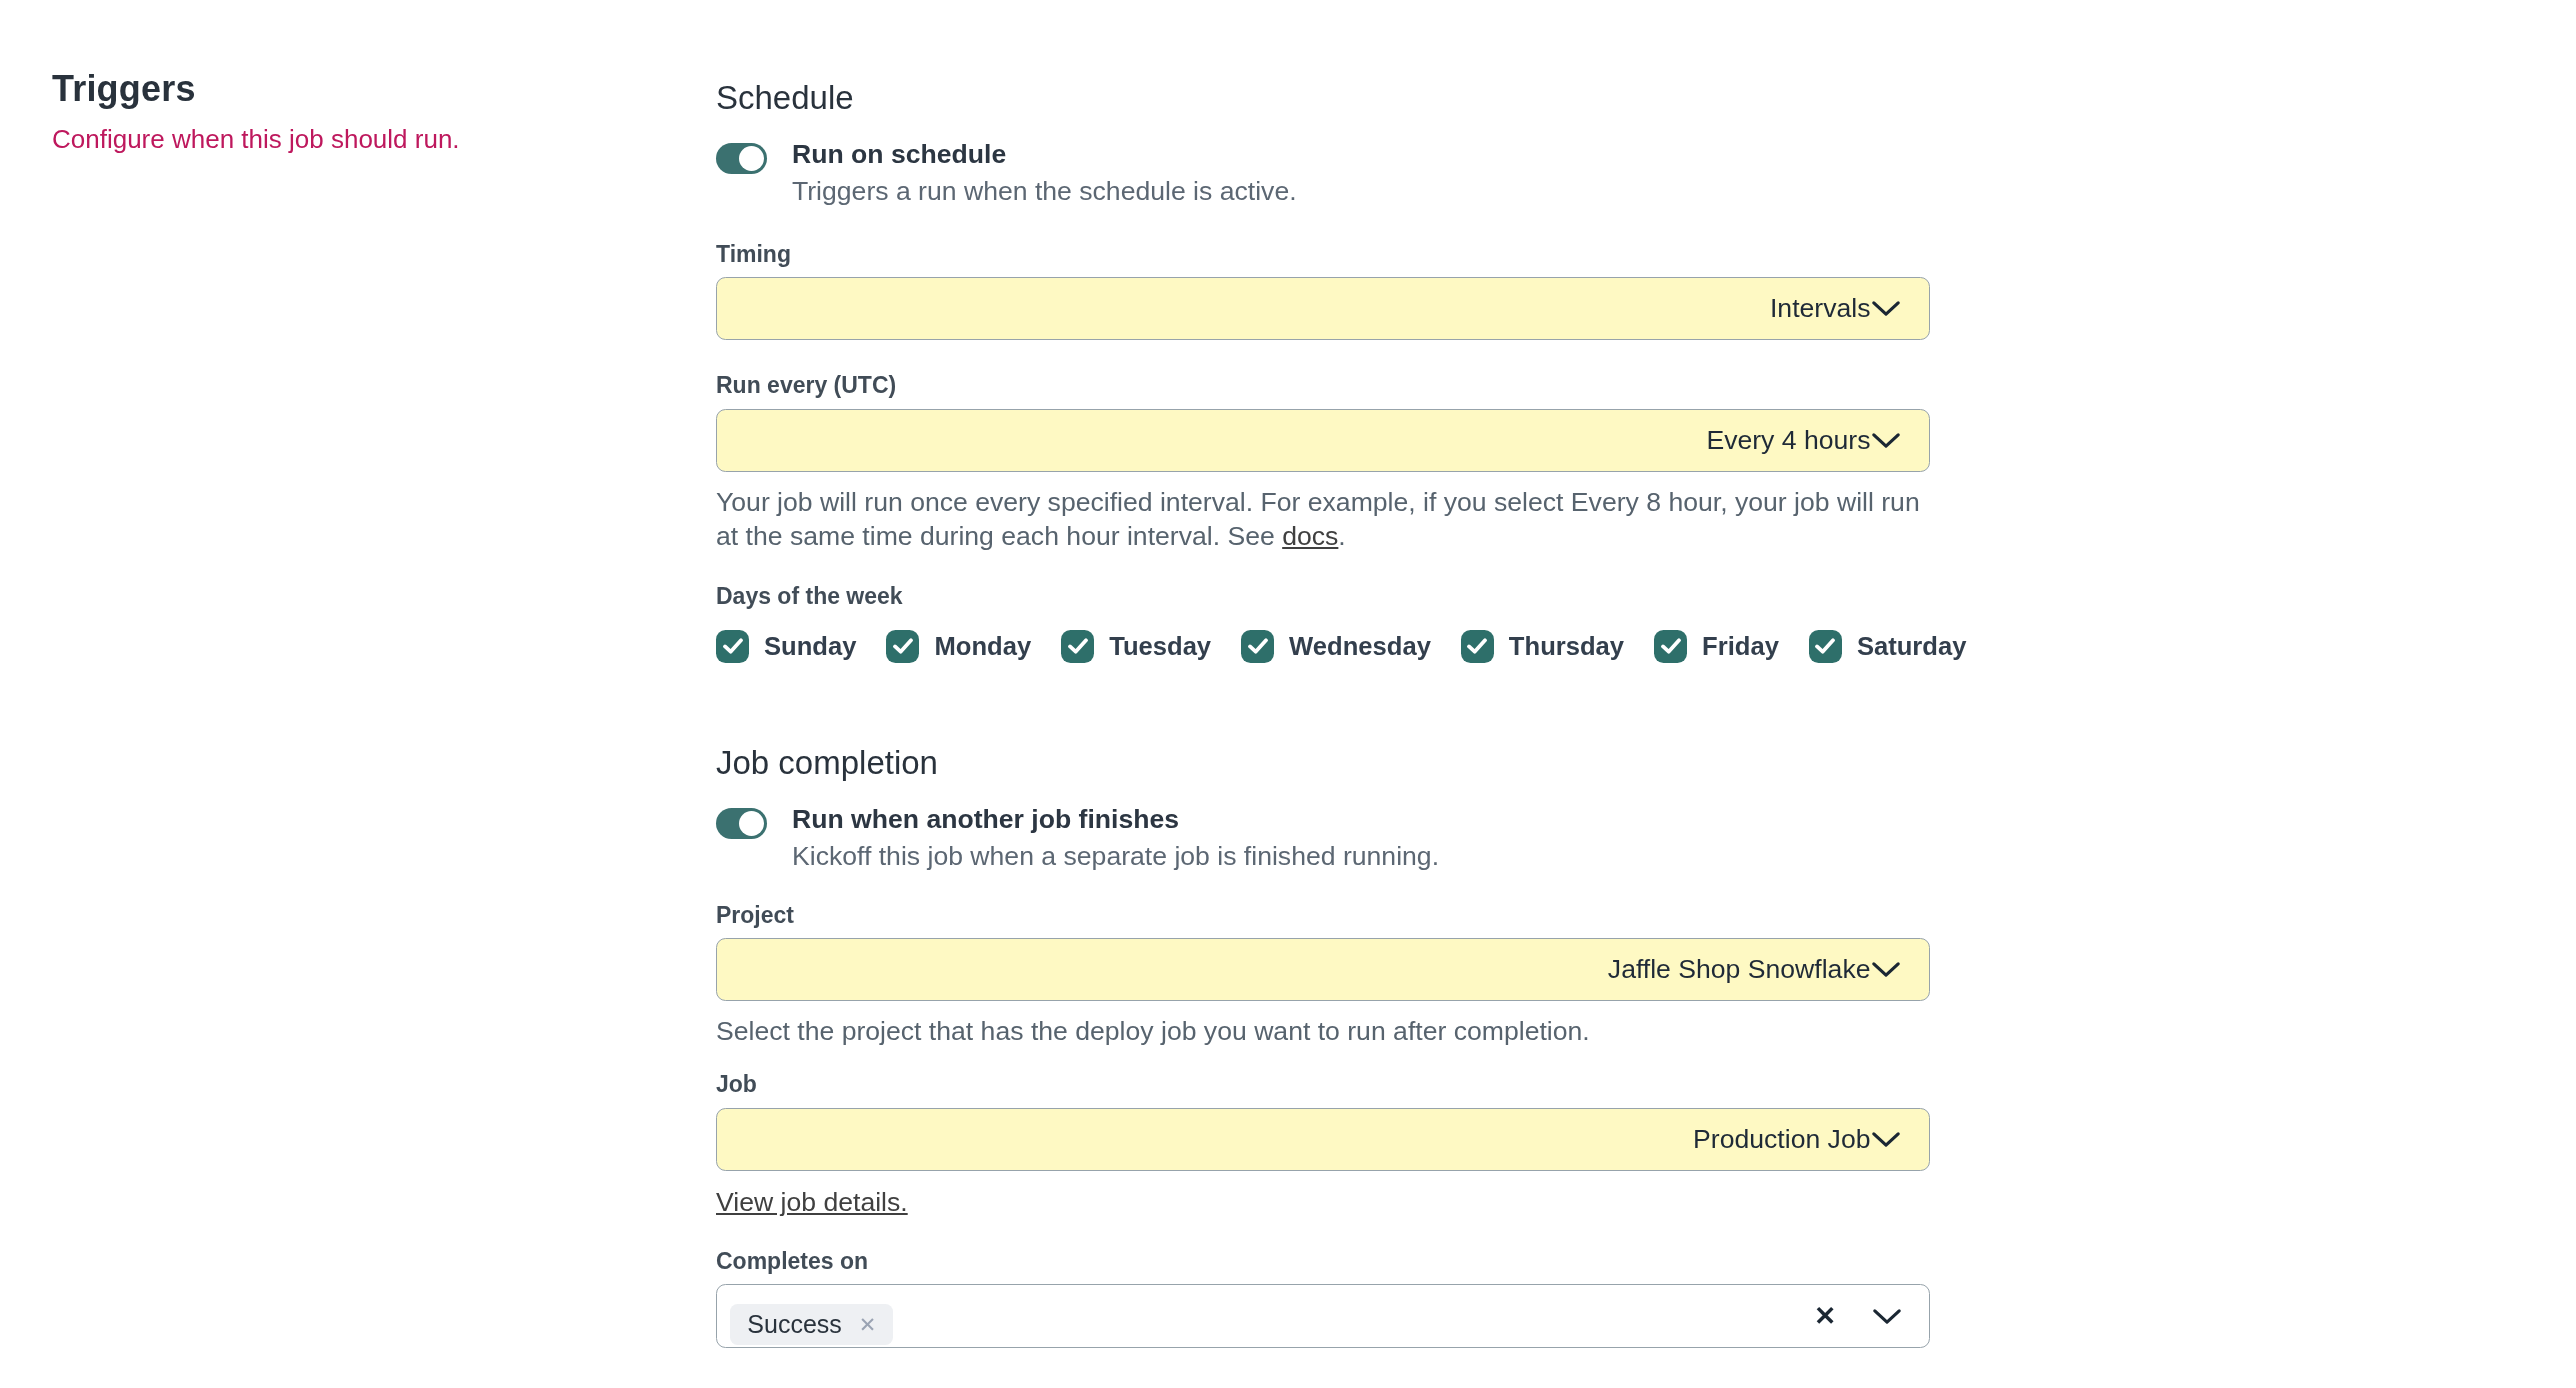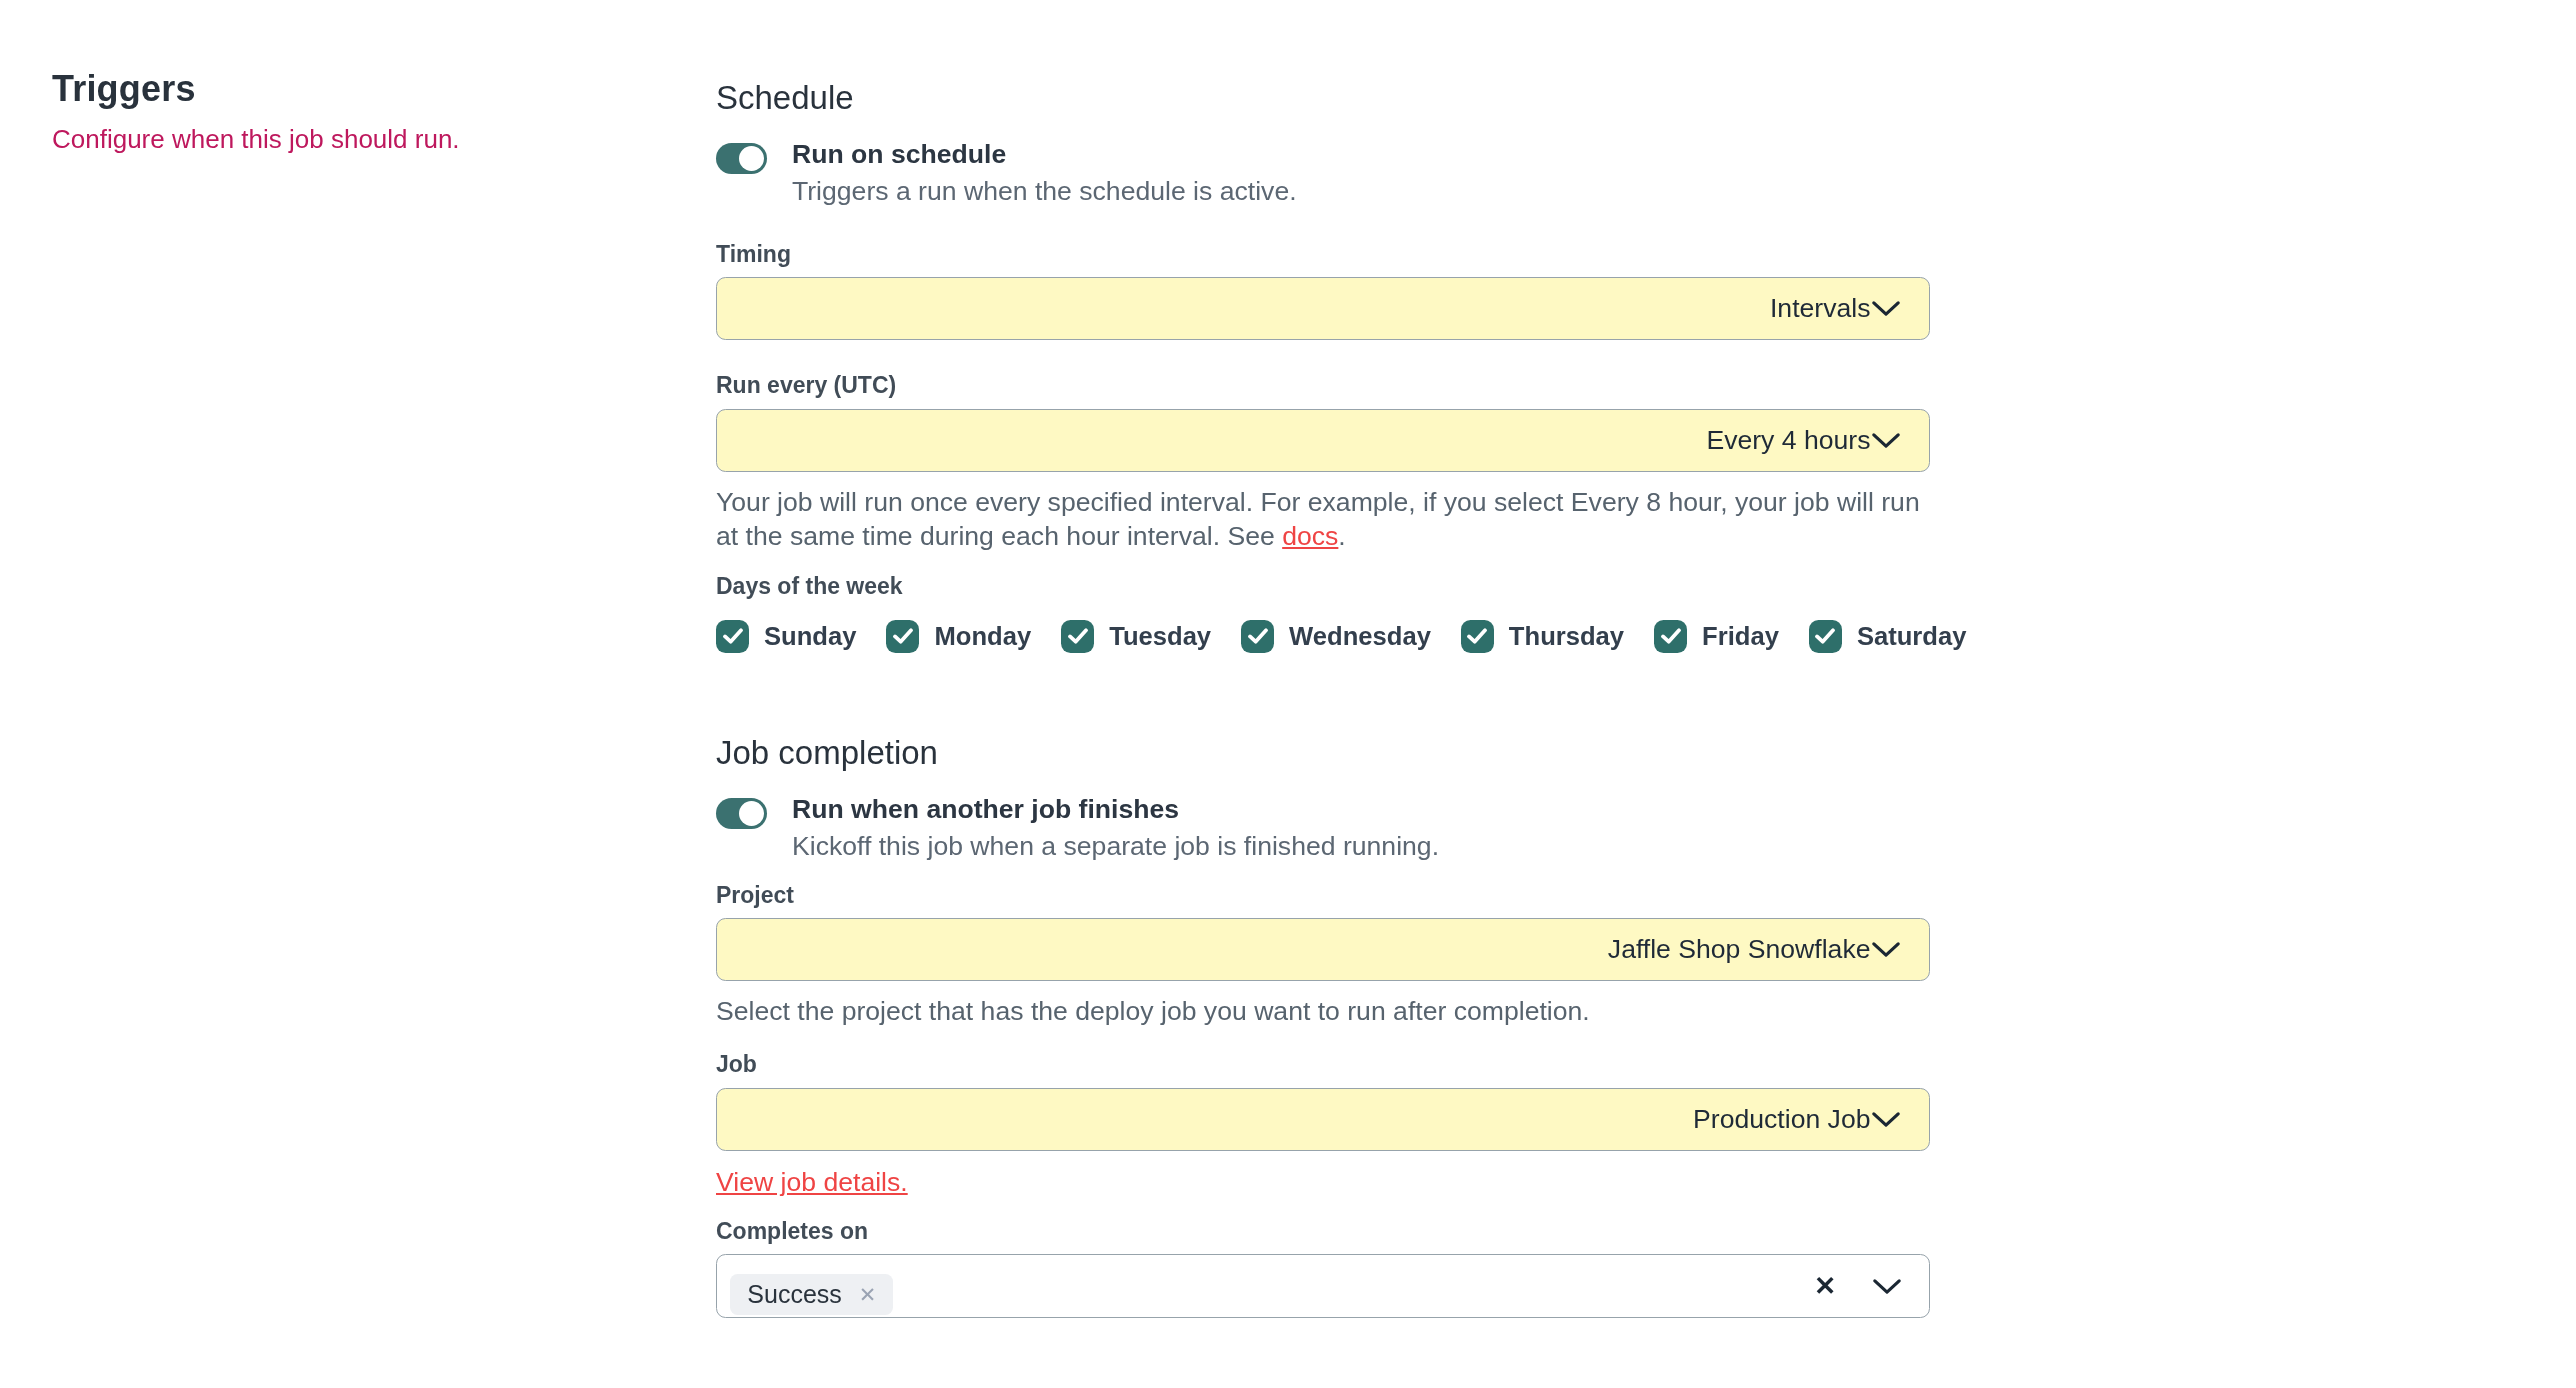--- a/index.html
+++ b/index.html
@@ -25,30 +25,30 @@
   .toggle { position:relative; width:51px; height:31px; border-radius:16px;
     background:#3b7170; flex-shrink:0; margin-top:3.8px; cursor:pointer; }
   .toggle .knob { position:absolute; top:2.8px; right:2.8px; width:25.6px; height:25.6px;
     border-radius:50%; background:#ffffff; }
   .toggle-text { display:flex; flex-direction:column; }
   .toggle-label { font-size:26.6px; line-height:30px; font-weight:700; color:#2c3642; }
   .toggle-desc { margin-top:5.7px; font-size:26.6px; line-height:32px; color:#5c6773; }
 
   
   .field-label { font-size:23px; font-weight:700; color:#414c57; margin-bottom:9.5px; }
-  .mt-36 { margin-top:34px; } .mt-34 { margin-top:32px; } .mt-28 { margin-top:20px; } .mt-24 { margin-top:23px; }
+  .mt-36 { margin-top:34px; } .mt-34 { margin-top:32px; } .mt-28 { margin-top:30px; } .mt-24 { margin-top:23px; }
 
   .select { height:63px; background:#fef9c3; border:1.9px solid #97a3ab; border-radius:9.5px;
     display:flex; align-items:center; justify-content:flex-end;
     padding:0 28.5px 0 26.6px; cursor:pointer; }
   .select-value { font-size:26.6px; color:#1f2a37; }
   .chevron { width:30px; height:19px; display:block; }
 
   .help { margin-top:13.3px; font-size:26.6px; line-height:34px; color:#57636e; max-width:1214px; }
-  a.link, .link { color:#ef4444; text-decoration:underline; cursor:pointer; }
+  a.link, .link { color:#404040; text-decoration:underline; cursor:pointer; }
   .standalone-link { display:inline-block; margin-top:15px; font-size:26.6px; line-height:32px; }
 
   
   .days-row { display:flex; align-items:center; gap:30px; margin-top:20px; }
   .day { display:flex; align-items:center; gap:15px; cursor:pointer; }
   .checkbox { width:33px; height:33px; border-radius:9.5px; background:#2e6f6a;
     display:flex; align-items:center; justify-content:center; flex-shrink:0; }
   .check-icon { width:20px; height:16px; display:block; }
   .day-label { font-size:25.6px; font-weight:700; color:#333f4d; }
 

